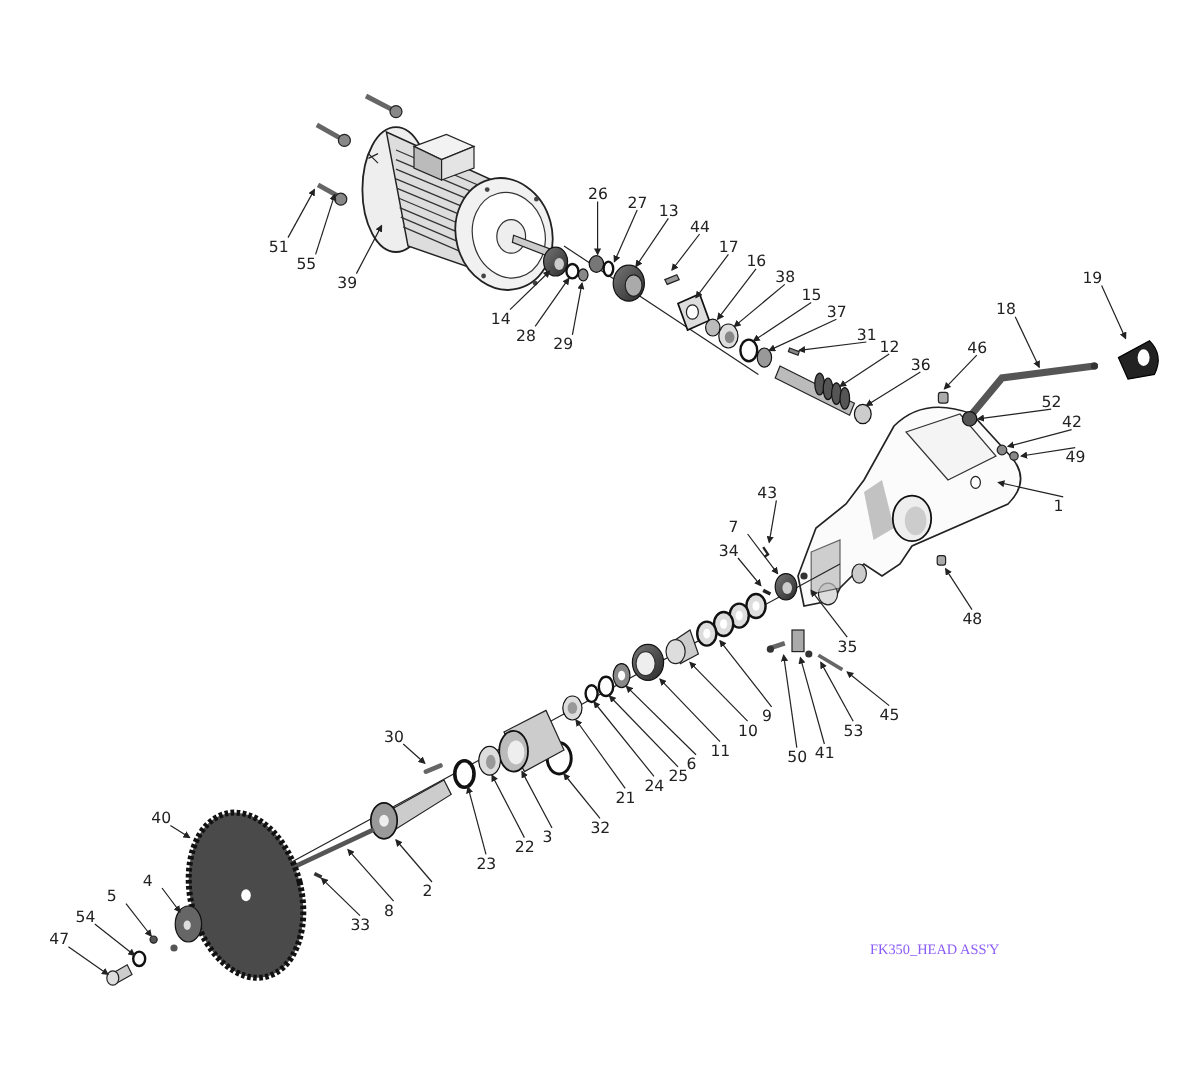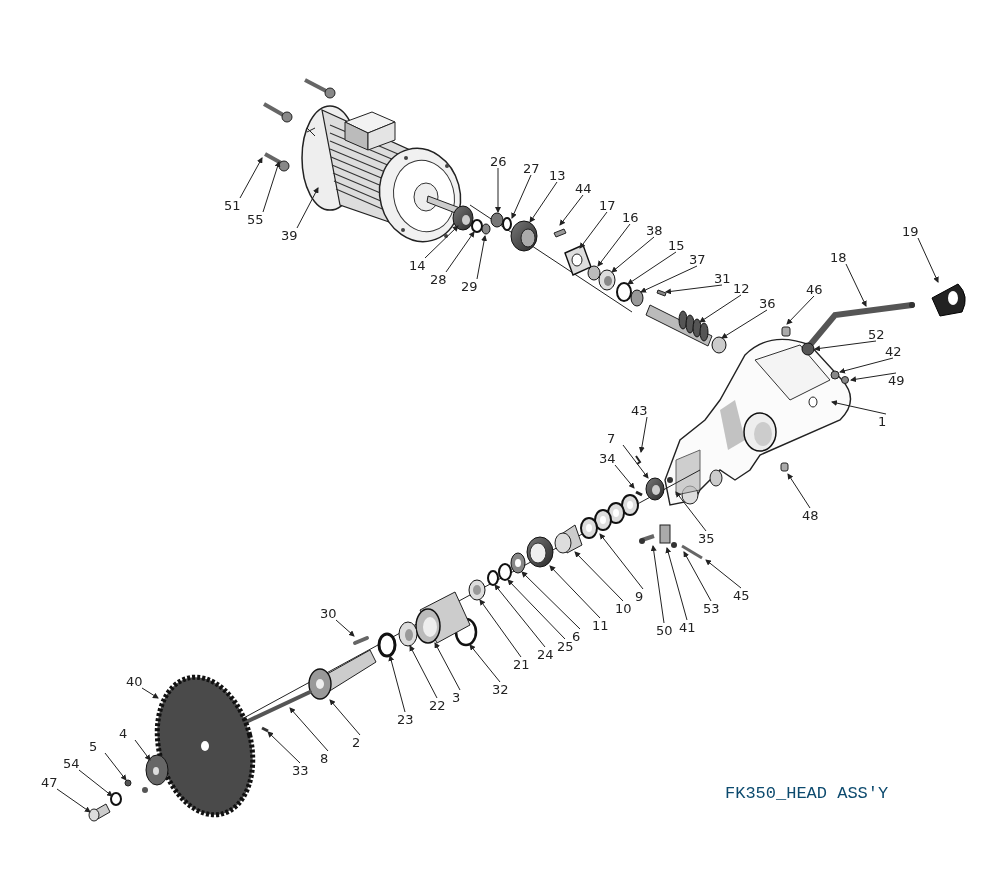--- a/index.html
+++ b/index.html
@@ -1,19 +1,19 @@
 <!DOCTYPE html>
 <html><head>
 <meta charset="utf-8">
 <style>
   html, body { margin:0; padding:0; background:#ffffff; }
   body { width:1000px; height:892px; position:relative; overflow:hidden; font-family:"DejaVu Sans", sans-serif; }
   #stage { position:absolute; left:0; top:0; width:1000px; height:892px; }
   svg text { font-family:"DejaVu Sans", sans-serif; font-size:13px; fill:#222; }
-  .title { position:absolute; left:725px; top:784px; font-family:Liberation Mono, monospace; font-size:17px; color:#0c4a6e; letter-spacing:0; }
+  .title { position:absolute; left:725px; top:784px; font-family:Liberation Serif, serif; font-size:12px; color:#8b5cf6; letter-spacing:0; }
 </style>
 </head>
 <body>
 
 <svg id="stage" viewBox="0 0 1000 892" xmlns="http://www.w3.org/2000/svg">
   <defs>
     <marker id="ah" markerWidth="6" markerHeight="6" refX="5" refY="3" orient="auto">
       <path d="M0,0 L6,3 L0,6 z" fill="#222"></path>
     </marker>
     <linearGradient id="metal" x1="0" y1="0" x2="1" y2="1">

